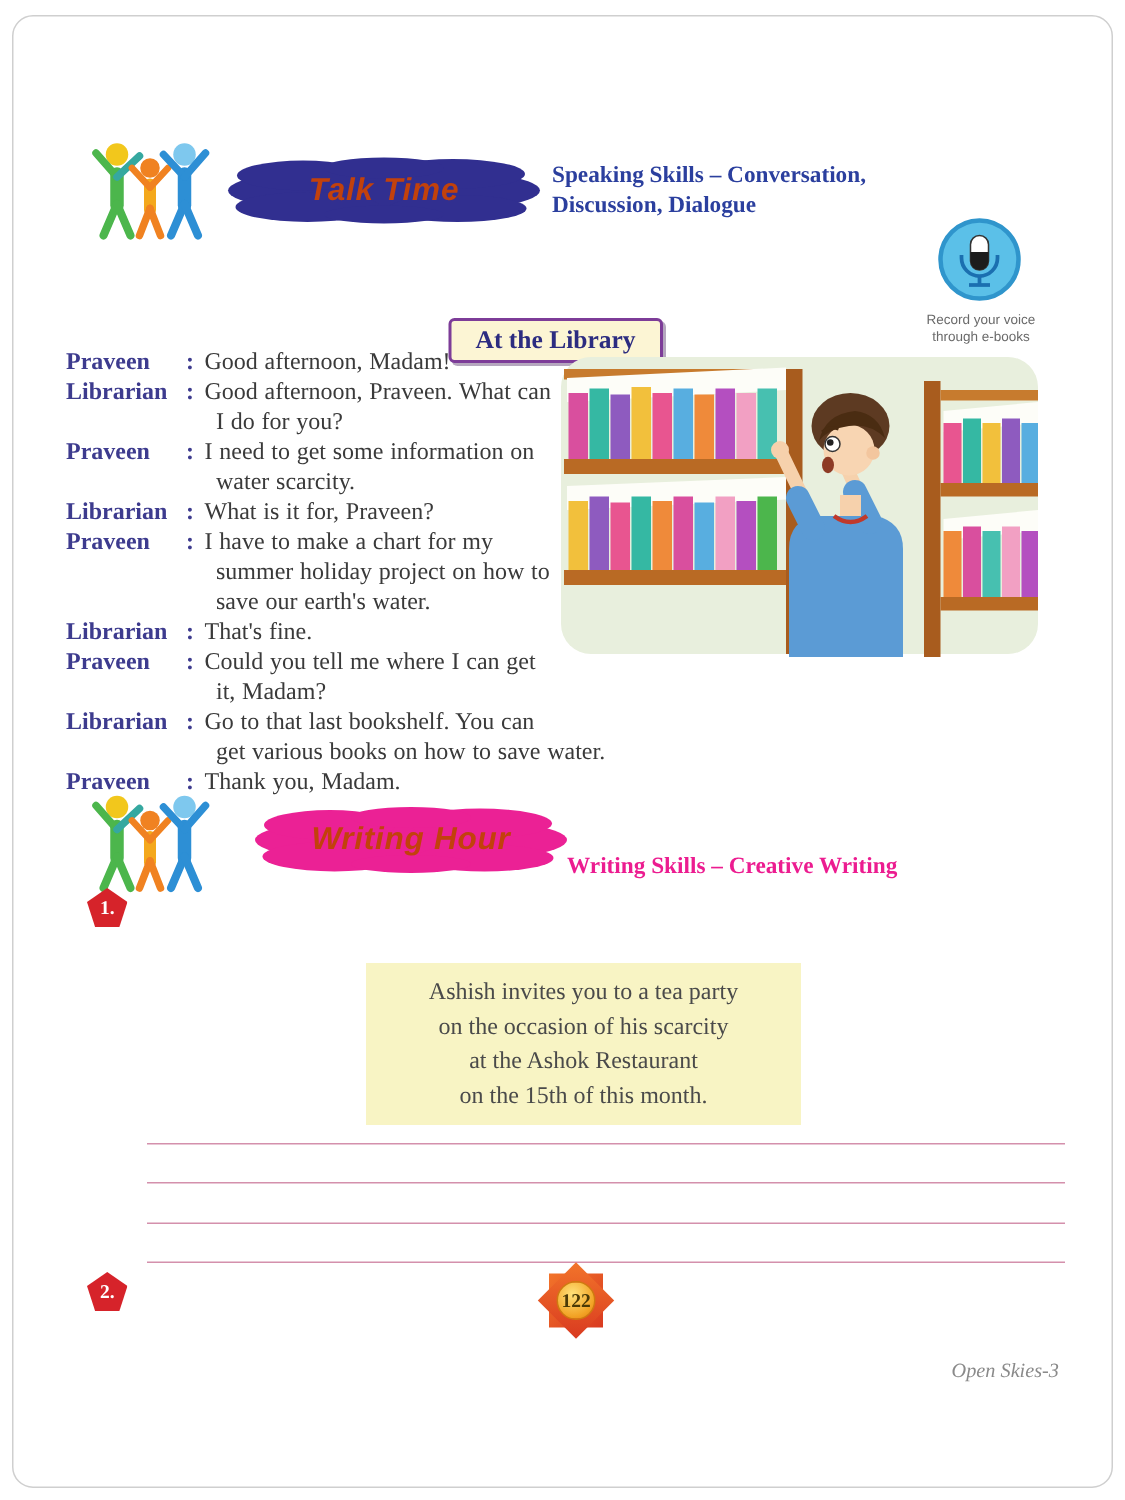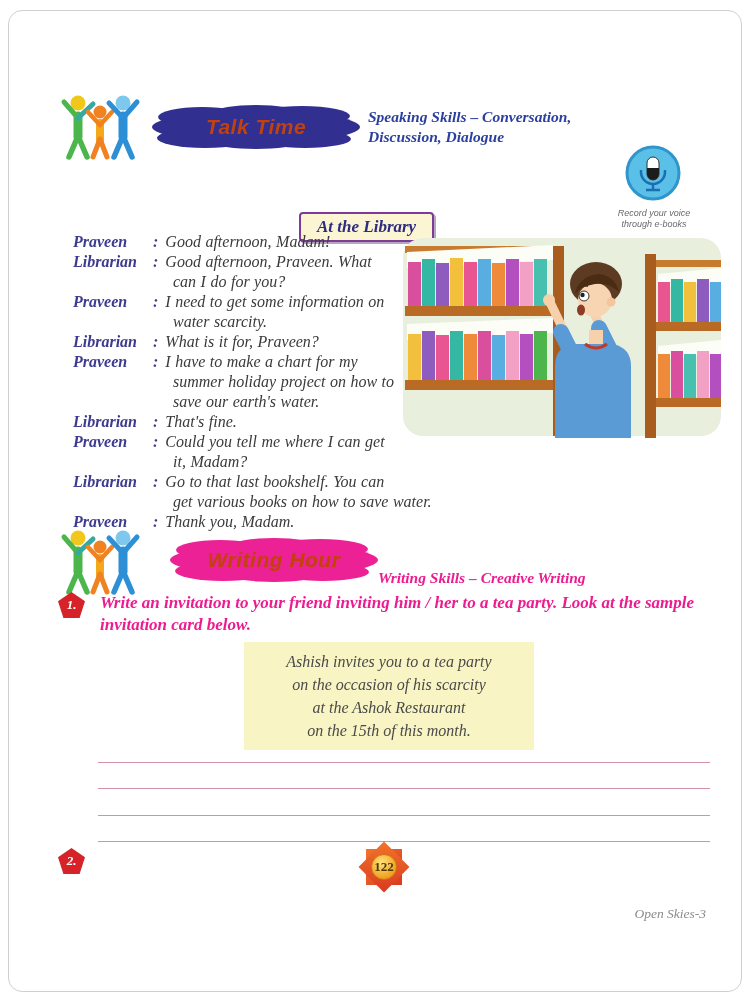--- a/index.html
+++ b/index.html
@@ -4,21 +4,21 @@
 <style>
   html,body { margin:0; padding:0; background:#fff; }
   .page {
     position:relative; width:750px; height:1000px; background:#ffffff;
     font-family:"Liberation Serif", serif; overflow:hidden;
   }
   .page-border {
     position:absolute; left:8px; top:10px; right:8px; bottom:8px;
     border:1.5px solid #cfcfcf; border-radius:14px; pointer-events:none;
   }
-  .abs { position:absolute;font-style:italic; }
+  .abs { position:absolute; }
 
   
   .cloud { position:absolute; width:212px; height:46px; }
   .cloud svg { display:block; width:100%; height:100%; }
   .cloud-label {
     position:absolute; inset:0; display:flex; align-items:center; justify-content:center;
     color:#c2410c; font-family:"Liberation Sans", sans-serif; font-style:italic;
     font-weight:bold; font-size:21px; letter-spacing:.5px;
   }
   .skills-caption {
@@ -145,21 +145,21 @@
       <line x1="24" y1="46" x2="38" y2="46" stroke="#1b6fb0" stroke-width="2.5"></line>
     </svg>
   </div>
   <div class="abs mic-caption" style="left:596px; top:208px;">
     <span style="display:block;">Record your voice</span>
     <span style="display:block;">through e-books</span>
   </div>
 
   <div class="abs library-box" style="left:299px; top:212px;">At the Library</div>
 
-  <div class="abs dialogue" style="left:73px; top:232px;">
+  <div class="abs dialogue" style="left:44px; top:232px;">
     <div class="illu">
       <svg viewBox="0 0 318 200">
         <rect x="0" y="0" width="318" height="198" rx="20" fill="#e8efdd"></rect>
 
         <g>
           <rect x="2" y="8" width="150" height="7" fill="#c77b2e"></rect>
           <polygon points="4,14 150,7 150,22 4,30" fill="#fdfdf8"></polygon>
           <rect x="5" y="24" width="13" height="45" fill="#d94f9e"></rect>
           <rect x="19" y="21" width="13" height="48" fill="#35b8a3"></rect>
           <rect x="33" y="25" width="13" height="44" fill="#8e5bbf"></rect>
@@ -275,21 +275,20 @@
         <ellipse cx="106" cy="8" rx="40" ry="7"></ellipse>
         <ellipse cx="106" cy="39" rx="40" ry="6"></ellipse>
       </g>
     </svg>
     <span class="cloud-label">Writing Hour</span>
   </div>
 
   <div class="abs skills-caption pink" style="left:378px; top:552px; width:270px;">Writing Skills – Creative Writing</div>
 
   <div class="abs badge" style="left:58px; top:592px;">1.</div>
-  <div class="abs exercise-text" style="left:100px; top:592px; width:604px;">Write an invitation to your friend inviting him / her to a tea party. Look at the sample invitation card below.</div>
 
   <div class="abs inv-card" style="left:244px; top:642px;">
       <div class="inv-line">Ashish invites you to a tea party</div>
       <div class="inv-line">on the occasion of his scarcity</div>
       <div class="inv-line">at the Ashok Restaurant</div>
       <div class="inv-line">on the 15th of this month.</div>
     </div>
 
   <div class="abs write-lines" style="left:98px; top:736px;">
     <div class="write-line"></div>

